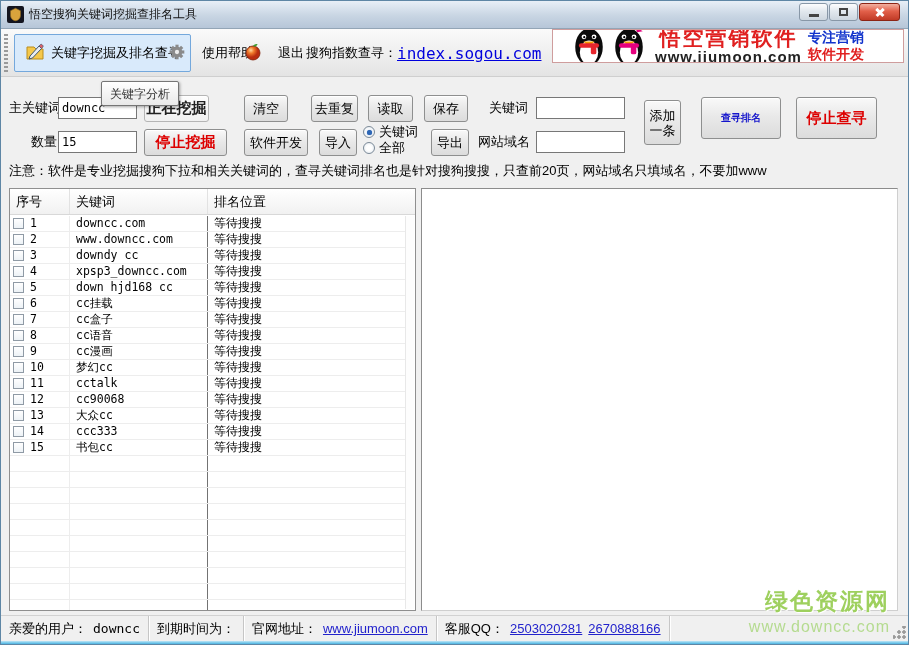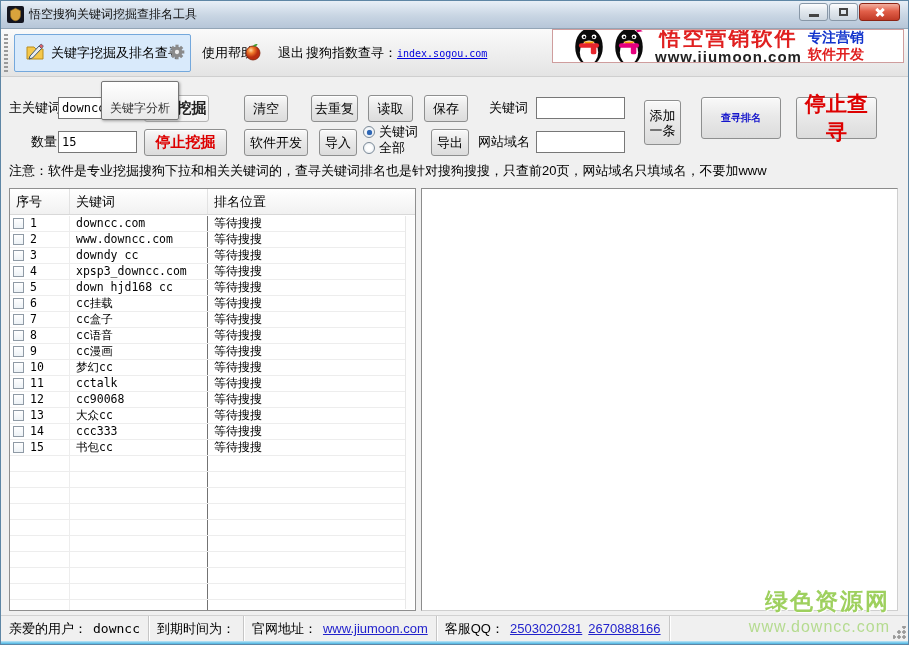--- a/index.html
+++ b/index.html
@@ -42,21 +42,21 @@
   }
   .tb-main{
     position:absolute; left:13px; top:5px; height:38px; padding:0 9px;
     display:flex; align-items:center; gap:5px;
     background:#d9eafb; border:1px solid #74a8dc; border-radius:2px;
     font-size:13px; color:#000;
   }
   .tb-item{ position:absolute; top:5px; height:38px; display:flex; align-items:center; gap:16px; font-size:13px; color:#000; }
   .tb-help{ left:167px; } .tb-exit{ left:243px; }
   .tb-sogou{ position:absolute; left:305px; top:5px; height:38px; display:flex; align-items:center; font-size:13px; }
-  .tb-sogou a{ color:#0000dd; font-family:"DejaVu Sans Mono", monospace; font-size:10px; }
+  .tb-sogou a{ color:#0000dd; font-family:"DejaVu Sans Mono", monospace; font-size:16px; }
   
   .banner{
     position:absolute; right:4px; top:0px; width:352px; height:34px;
     background:#fff; border:1px solid #cf9d9d;
     display:flex; align-items:center; padding:0 16px; gap:4px; overflow:hidden;text-align:right;
   }
   .penguins{ display:flex; align-items:flex-end; }
   .brand-col{ display:flex; flex-direction:column; align-items:center; line-height:1.05; margin-left:2px;}
   .brand-main{ color:#e02020; font-size:21px; font-weight:bold; letter-spacing:2px; white-space:nowrap;}
   .brand-site{ color:#222; font-size:15px; font-weight:bold; letter-spacing:1px;}
@@ -72,34 +72,34 @@
   }
   .btn{
     position:absolute; display:flex; align-items:center; justify-content:center;
     background:linear-gradient(#f9f9f9,#e9e9e9 45%,#dcdcdc);
     border:1px solid #8e8f8f; border-radius:3px; font-size:13px; color:#000;
     box-shadow:inset 0 1px 0 #fff; cursor:default; text-align:center;
   }
   .btn-mining{ font-size:15px; font-weight:bold; color:#222; border-color:#b5b5b5; background:linear-gradient(#fdfdfd,#f0f0f0);}
   .btn-stopmine{ font-size:15px; font-weight:bold; color:#dd0000; }
   .btn-rank{ font-size:10px; font-weight:bold; color:#1515cc; }
-  .btn-stopquery{ font-size:21px; font-weight:bold; color:#dd0000; }
+  .btn-stopquery{ font-size:15px; font-weight:bold; color:#dd0000; }
   .btn-add{ line-height:15px; font-size:13px; }
   .radio-group{ position:absolute; left:362px; top:47px; }
   .radio-row{ display:flex; align-items:center; gap:4px; height:16px; font-size:13px; }
   .radio{
     width:12px; height:12px; border-radius:50%; border:1px solid #7c8a98;
     background:radial-gradient(#ffffff 35%, #dde5ec); position:relative; display:inline-block;
   }
   .radio.checked::after{
     content:""; position:absolute; left:2.5px; top:2.5px; width:5px; height:5px;
     border-radius:50%; background:#2d66b5; box-shadow:0 0 1px #2d66b5;
   }
   .tooltip{
-    position:absolute; left:100px; top:4px; padding:18px 8px 2px; z-index:20;
+    position:absolute; left:100px; top:4px; padding:4px 8px 2px; z-index:20;
     background:linear-gradient(#ffffff,#e9e9e9); border:1px solid #767676; border-radius:2px;
     font-size:12px; color:#333; box-shadow:1px 1px 3px rgba(0,0,0,.35);
   }
   
   .notice{ position:absolute; left:8px; top:161px; width:895px; font-size:13px; color:#000; }
   
   .table-panel{
     position:absolute; left:8px; top:187px; width:407px; height:423px;
     border:1px solid #8f8f8f; background:#fff; overflow:hidden;
   }

